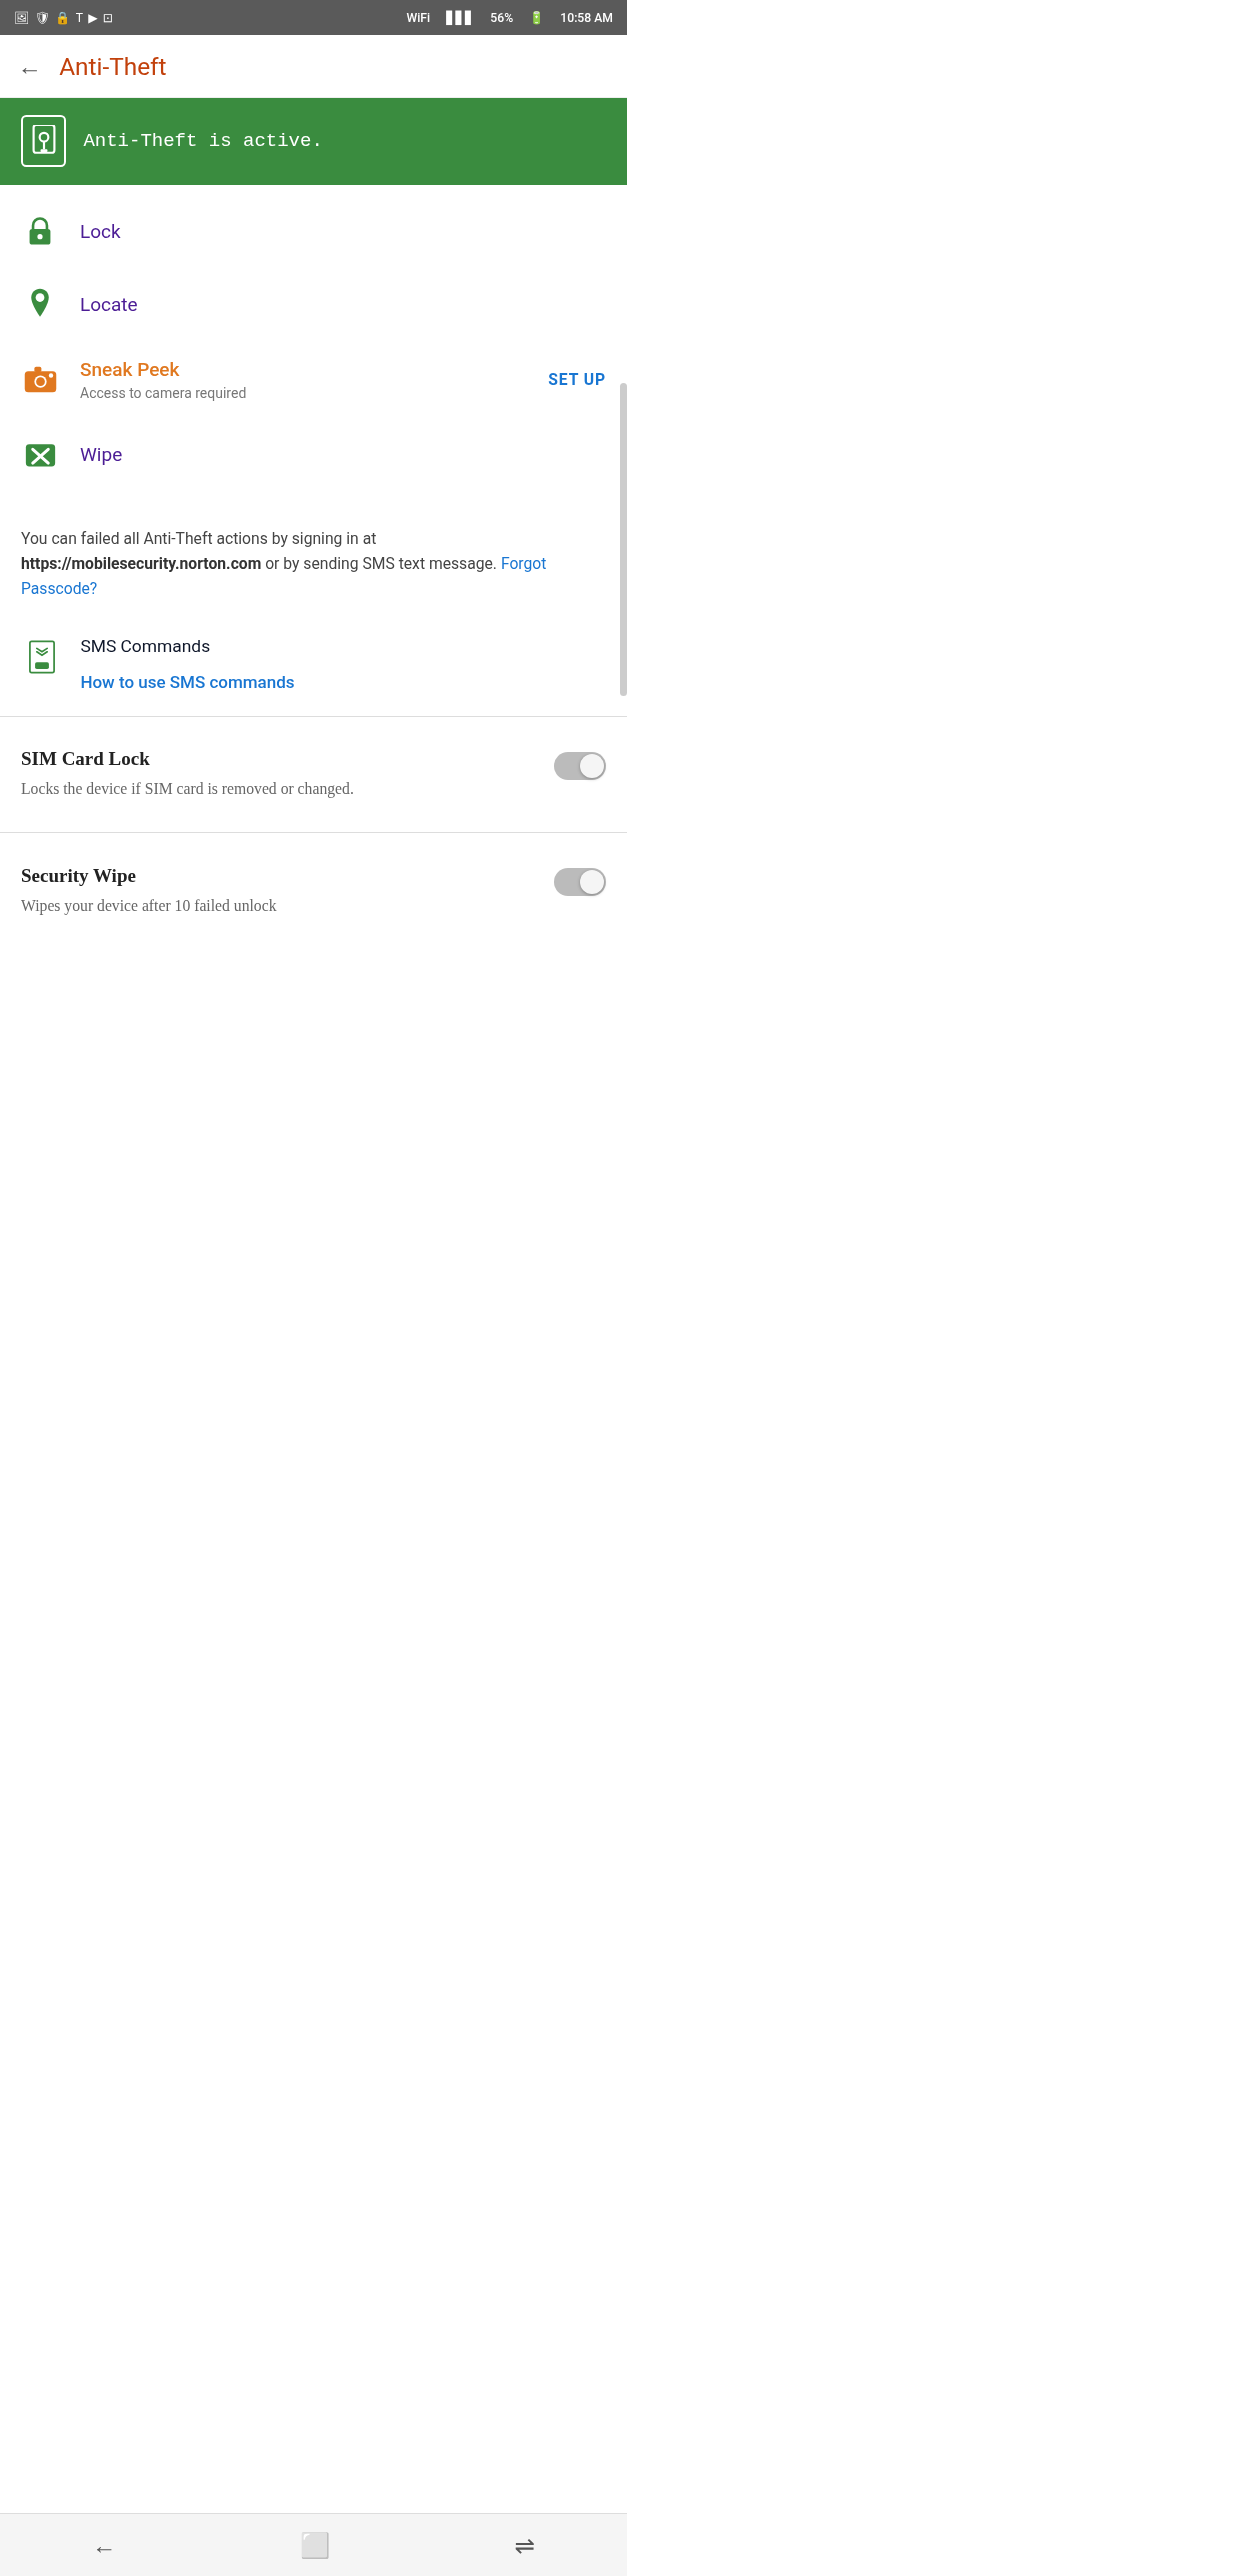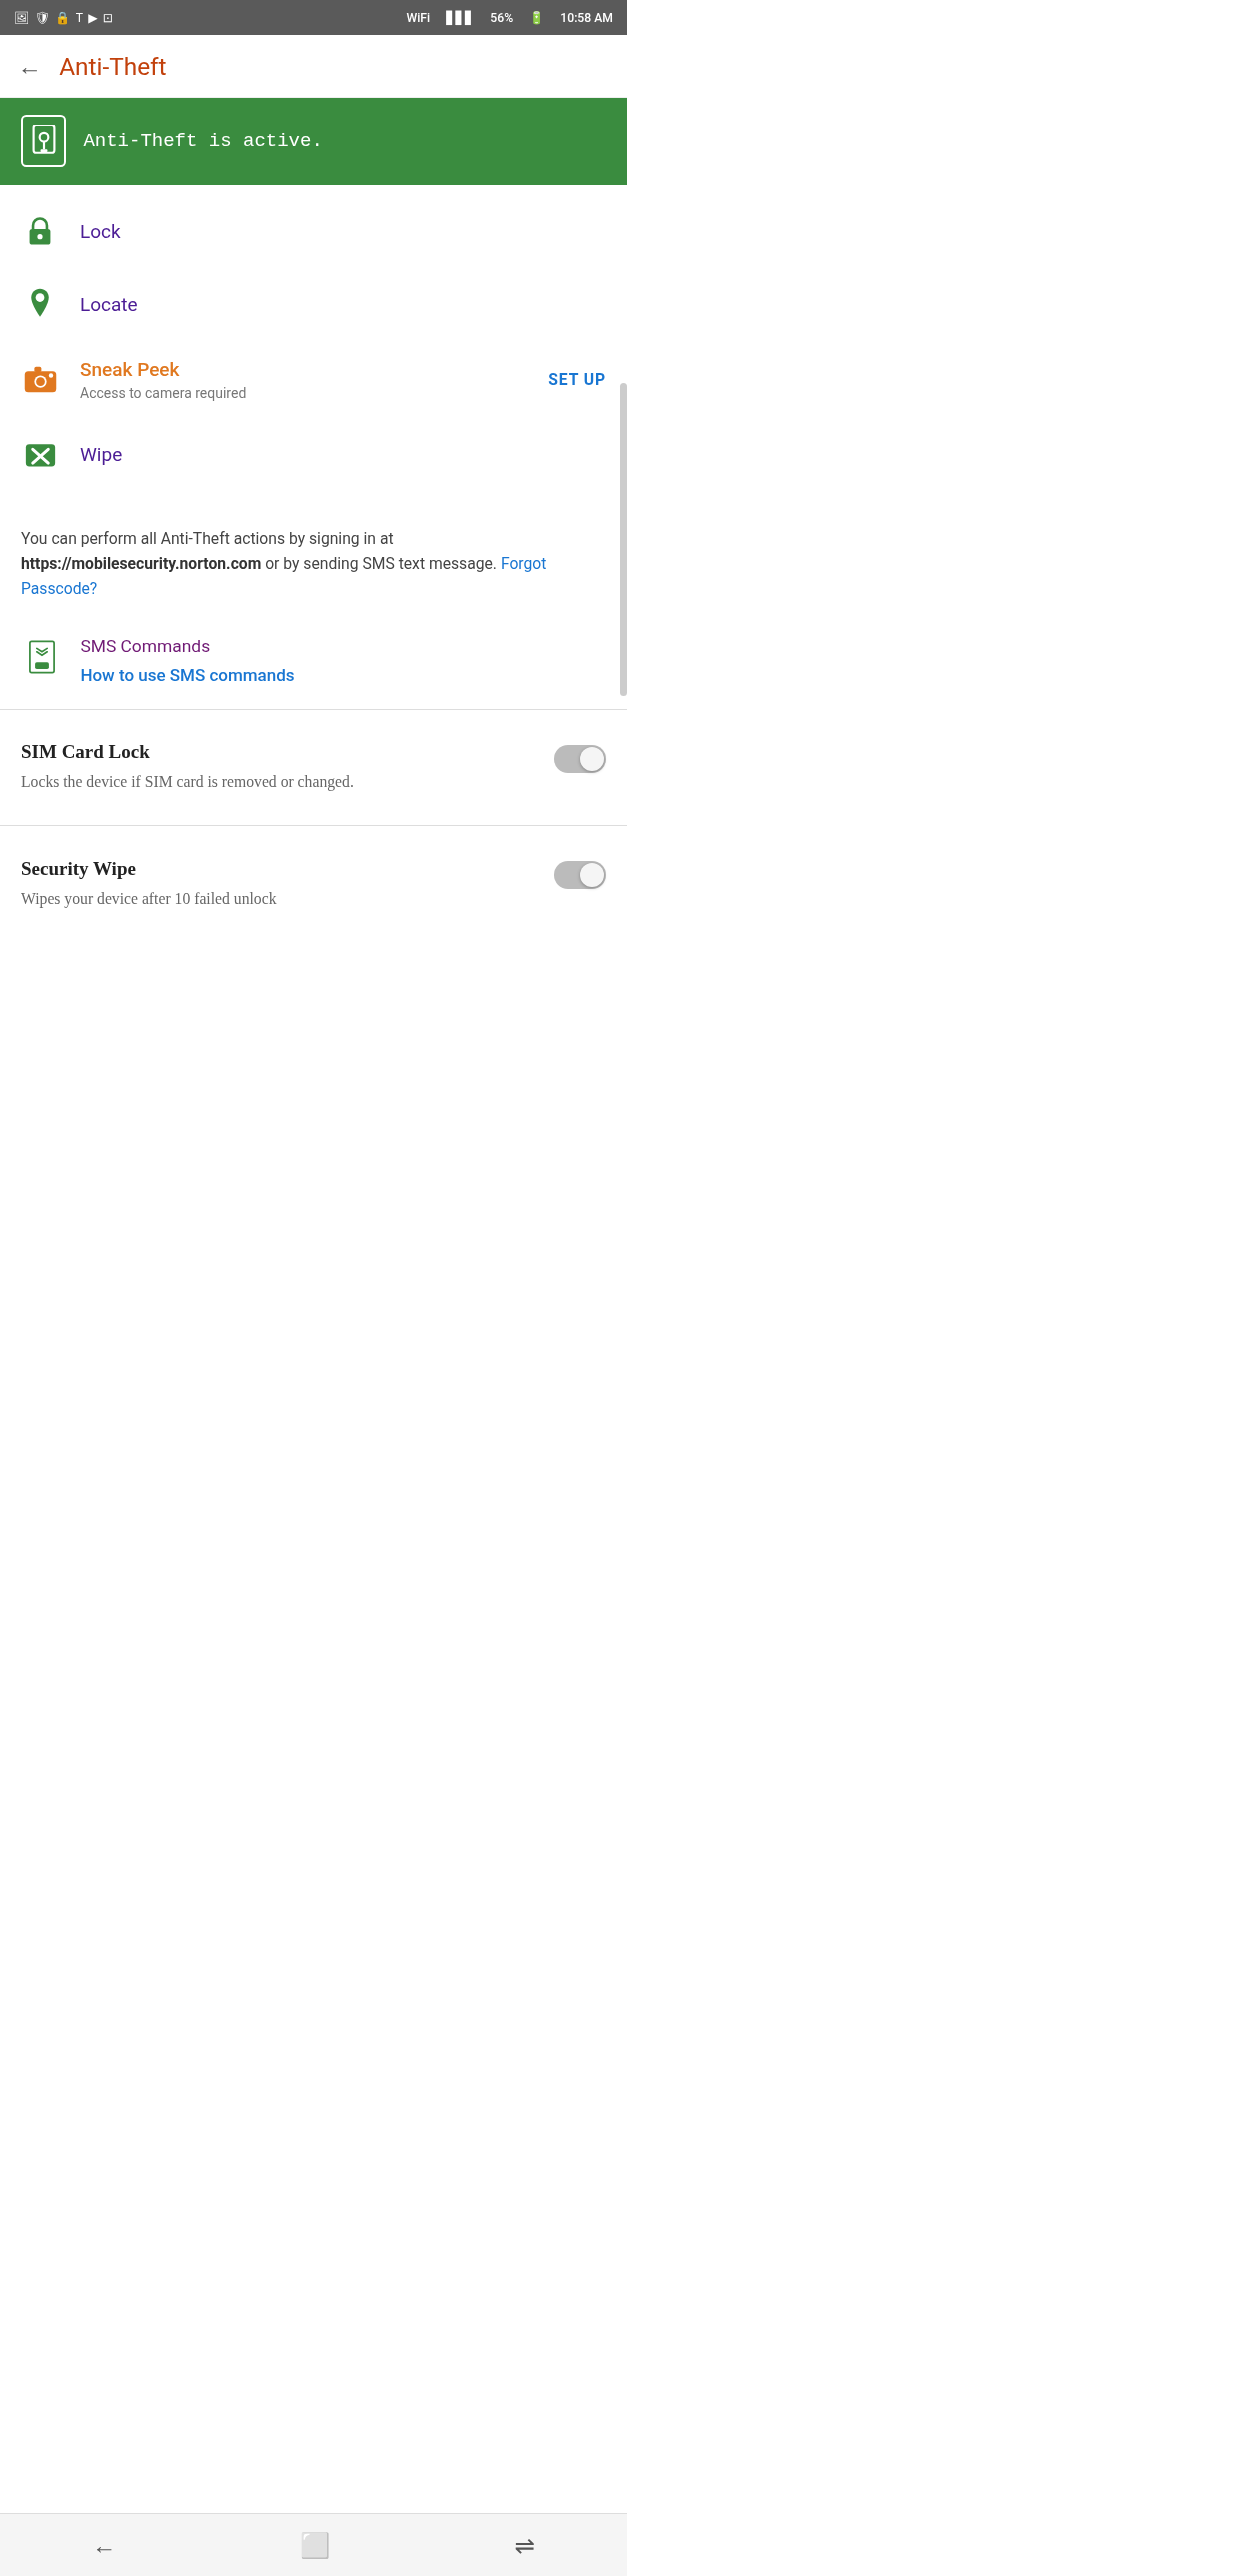--- a/index.html
+++ b/index.html
@@ -174,23 +174,23 @@
       display: flex;
       align-items: center;
       justify-content: center;
       flex-shrink: 0;
     }
     .sms-content {
       flex: 1;
     }
     .sms-title {
       font-size: 17.4px;
-      color: #701a75;
+      color: #0f172a;
       font-weight: 400;
-      margin-bottom: 9px;
+      margin-bottom: 16px;
     }
     .sms-link {
       color: #1976d2;
       font-size: 17px;
       font-weight: 500;
     }
 
     
     .divider {
       height: 0.9px;
@@ -356,21 +356,21 @@
     <div class="menu-item-content">
       <span class="menu-item-label">Wipe</span>
     </div>
   </div>
 </div>
 
 <div class="scrollbar"></div>
 
 <div class="info-section">
   <p class="info-text">
-    <span>You can perform all Anti-Theft actions by signing in at </span><b>https://mobilesecurity.norton.com</b><span> or by sending SMS text message. </span><span class="info-link">Forgot Passcode?</span>
+    <span>You can failed all Anti-Theft actions by signing in at </span><b>https://mobilesecurity.norton.com</b><span> or by sending SMS text message. </span><span class="info-link">Forgot Passcode?</span>
   </p>
 </div>
 
 <div class="sms-section">
   <div class="sms-icon">
     <svg width="38" height="38" viewBox="0 0 44 44" fill="none">
       <path d="M8 6C8 4.9 8.9 4 10 4H34C35.1 4 36 4.9 36 6V38C36 39.1 35.1 40 34 40H10C8.9 40 8 39.1 8 38V6Z" stroke="#3a8c3f" stroke-width="2" fill="none"></path>
       <rect x="14" y="28" width="16" height="8" rx="2" fill="#3a8c3f"></rect>
       <path d="M16 12L22 16L28 12" stroke="#3a8c3f" stroke-width="2" stroke-linecap="round"></path>
       <path d="M16 16L22 20L28 16" stroke="#3a8c3f" stroke-width="2" stroke-linecap="round"></path>

